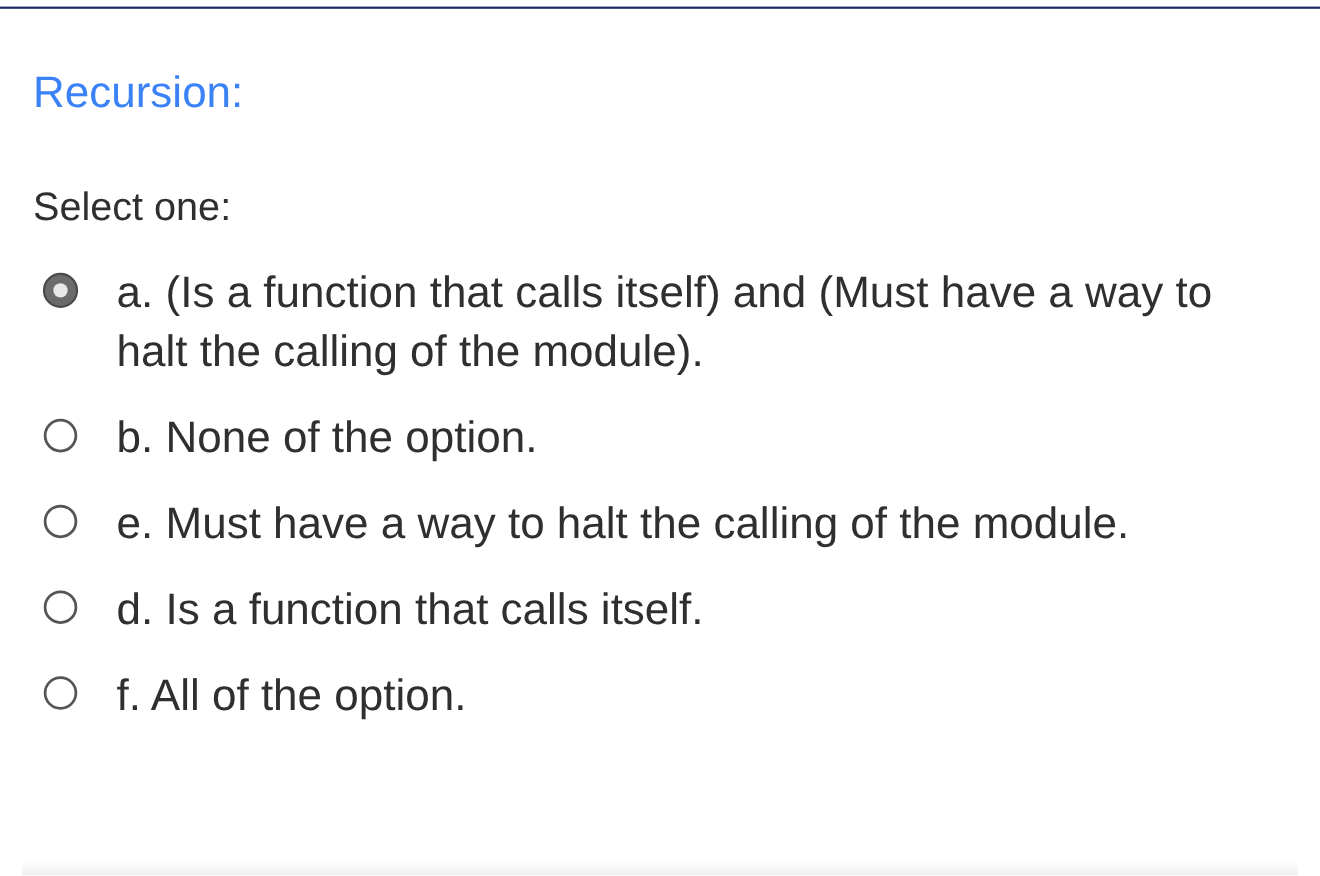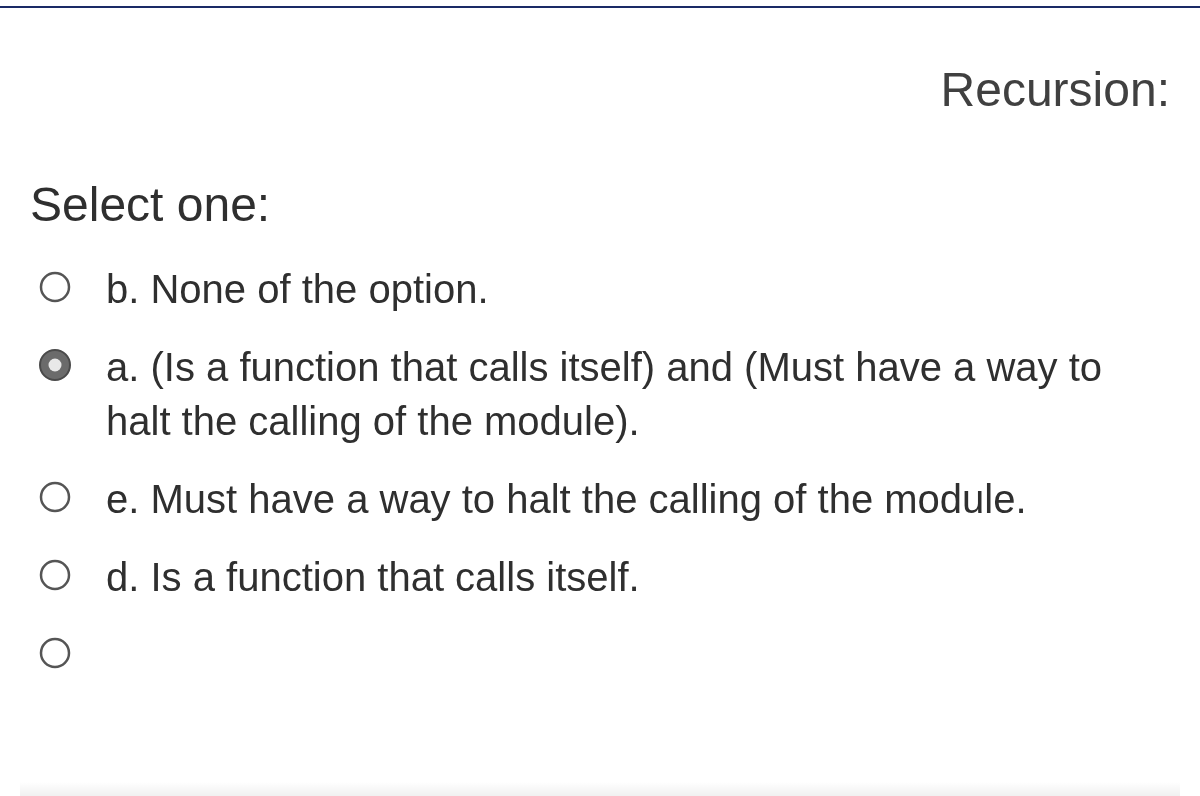--- a/index.html
+++ b/index.html
@@ -12,28 +12,27 @@
     color: #2f2f2f;
   }
   .topline {
     border-top: 2px solid #1a2a66;
     margin-top: 6px;
   }
   .content {
     padding: 36px 30px 0 30px;
   }
   .question {
-    font-size: 48px;
+    font-size: 40px;
     font-weight: 400;
-    color: #404040;
+    color: #3b82f6;
     margin: 18px 0 60px 0;
-    text-align: right;
   }
   .prompt {
-    font-size: 48px;
+    font-size: 36px;
     font-weight: 400;
     color: #2f2f2f;
     margin: 0 0 18px 0;
   }
   .options {
     display: flex;
     flex-direction: column;
   }
   .option {
     display: flex;
@@ -83,39 +82,39 @@
 
 <div class="content">
   <div class="question">Recursion:</div>
   <div class="prompt">Select one:</div>
 
   <div class="options">
 
     <label class="option">
       <span class="radio">
         <svg viewBox="0 0 34 34">
-          <circle cx="17" cy="17" r="14" fill="none" stroke="#555" stroke-width="2.5"></circle>
-        </svg>
-      </span>
-      <span class="option-text">
-        <span>b. </span>
-        <span>None of the option.</span>
-      </span>
-    </label>
-
-    <label class="option">
-      <span class="radio">
-        <svg viewBox="0 0 34 34">
           <circle cx="17" cy="17" r="15" fill="#6b6b6b" stroke="#4a4a4a" stroke-width="2"></circle>
           <circle cx="17" cy="17" r="6.5" fill="#e8e8e8"></circle>
         </svg>
       </span>
       <span class="option-text">
         <span>a. </span>
         <span>(Is a function that calls itself) and (Must have a way to halt the calling of the module).</span>
+      </span>
+    </label>
+
+    <label class="option">
+      <span class="radio">
+        <svg viewBox="0 0 34 34">
+          <circle cx="17" cy="17" r="14" fill="none" stroke="#555" stroke-width="2.5"></circle>
+        </svg>
+      </span>
+      <span class="option-text">
+        <span>b. </span>
+        <span>None of the option.</span>
       </span>
     </label>
 
 
     <label class="option">
       <span class="radio">
         <svg viewBox="0 0 34 34">
           <circle cx="17" cy="17" r="14" fill="none" stroke="#555" stroke-width="2.5"></circle>
         </svg>
       </span>
@@ -136,20 +135,24 @@
         <span>Is a function that calls itself.</span>
       </span>
     </label>
 
     <label class="option">
       <span class="radio">
         <svg viewBox="0 0 34 34">
           <circle cx="17" cy="17" r="14" fill="none" stroke="#555" stroke-width="2.5"></circle>
         </svg>
       </span>
+      <span class="option-text">
+        <span>f. </span>
+        <span>All of the option.</span>
+      </span>
     </label>
 
   </div>
 </div>
 
 <div class="footer-fade"></div>
 
 </div>
 
 </body></html>

